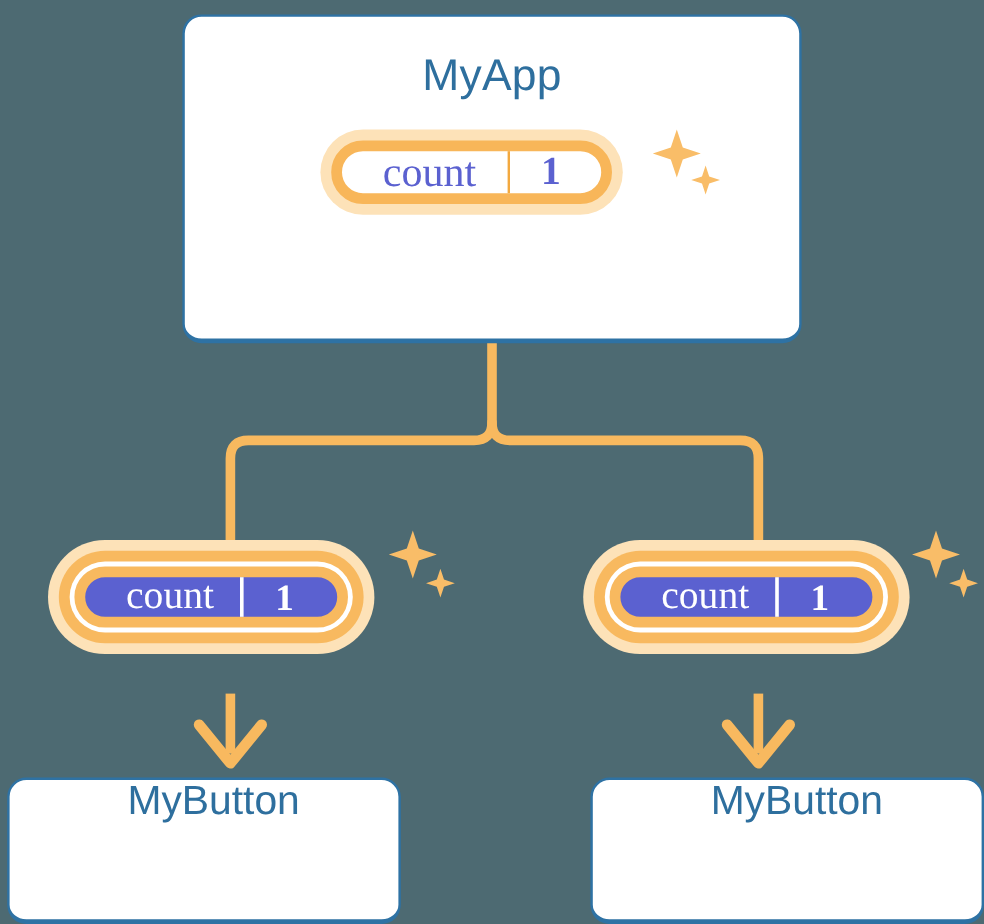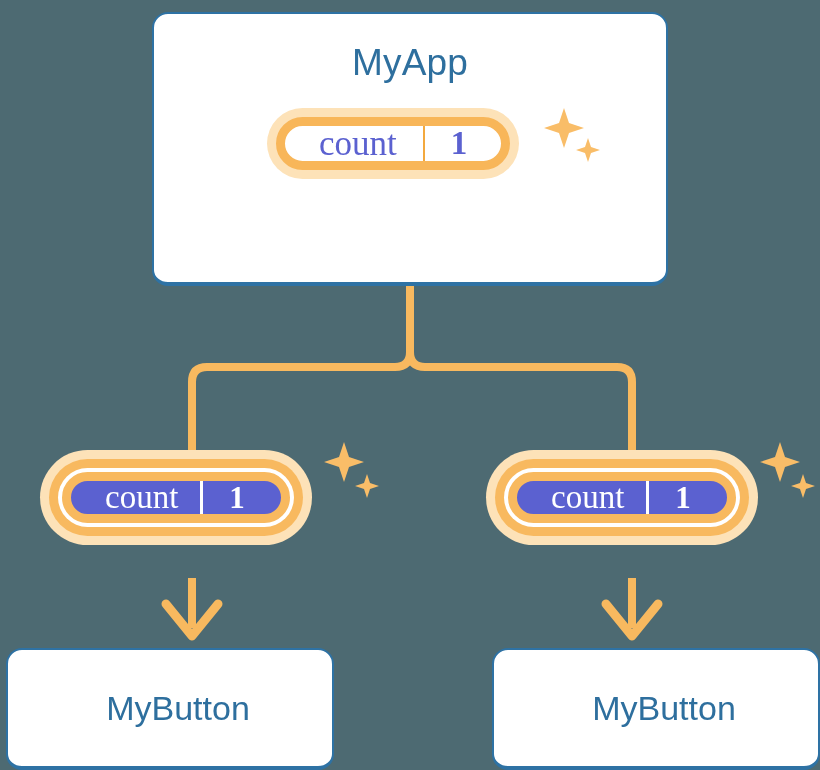--- a/index.html
+++ b/index.html
@@ -51,21 +51,21 @@
     margin-top: 30px;
     font-size: 37px;
     color: #2e6f9e;
     letter-spacing: 0.2px;
     line-height: 1;
     text-align: right;
   }
   .card-button {
     width: 328px;
     height: 122px;
-    justify-content: center;
+    justify-content: flex-start;
     padding-left: 16px;
   }
   .card-button-left  { left: 6px;   top: 648px; }
   .card-button-right { left: 492px; top: 648px; }
   .card-button-label {
     font-size: 34px;
     color: #2e6f9e;
     line-height: 1;
   }
 

